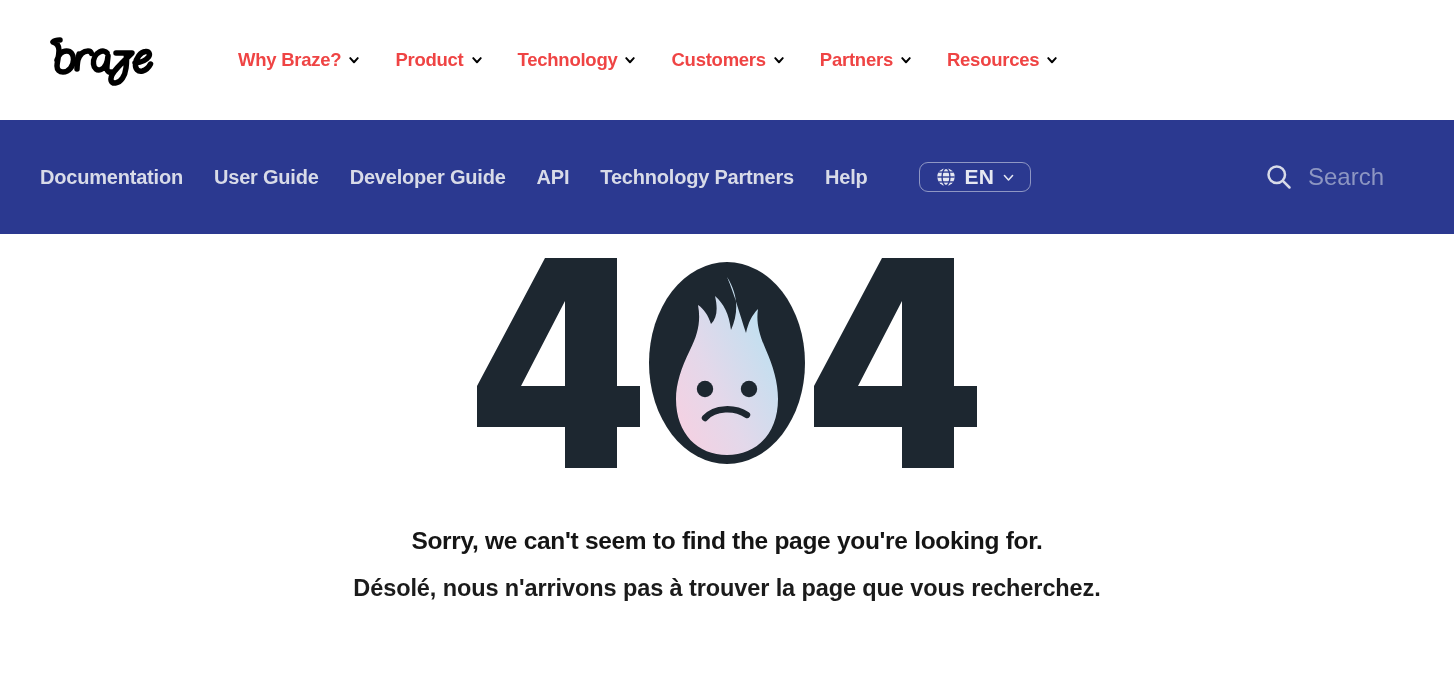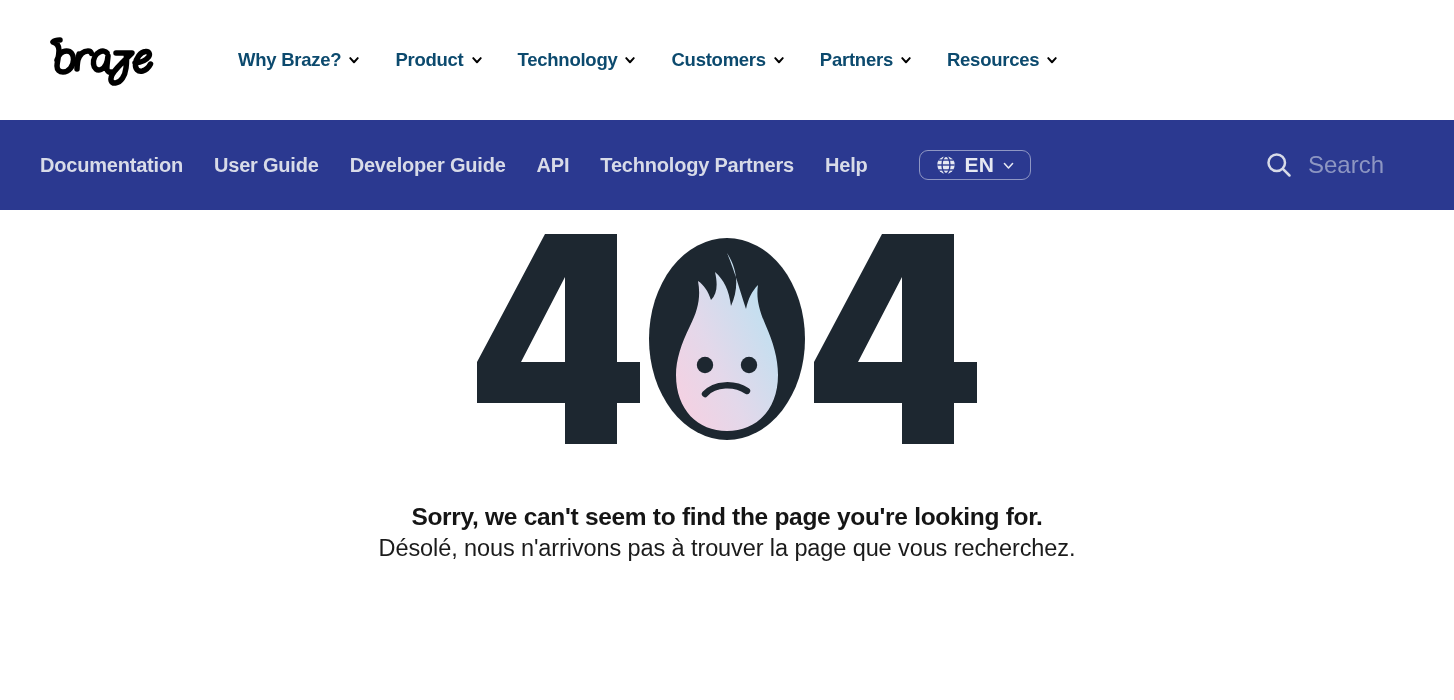--- a/index.html
+++ b/index.html
@@ -28,39 +28,39 @@
   }
   .top-links {
     display: flex;
     align-items: center;
     gap: 0;
   }
   .top-link {
     display: flex;
     align-items: center;
     gap: 7px;
-    color: #0c4a6e;
+    color: #ef4444;
     font-size: 18.5px;
     font-weight: bold;
     letter-spacing: -0.25px;
     margin-right: 35px;
     cursor: pointer;
     white-space: nowrap;
   }
   .top-link:last-child { margin-right: 0; }
   .chev {
     width: 12px;
     height: 12px;
     flex: 0 0 auto;
     display: block;
   }
 
   
   .docs-bar {
-    height: 90px;
+    height: 114px;
     background: #2b3990;
     display: flex;
     align-items: center;
     padding: 0 0 0 40px;
     position: relative;
   }
   .docs-links {
     display: flex;
     align-items: center;
   }
@@ -132,23 +132,23 @@
     width: 100%;
   }
   .msg-en {
     font-size: 24.5px;
     font-weight: bold;
     color: #151515;
     letter-spacing: -0.3px;
     line-height: 1.2;
   }
   .msg-fr {
-    margin-top: 3px;
+    margin-top: 19px;
     font-size: 23.5px;
-    font-weight: normal;
+    font-weight: bold;
     color: #1b1b1b;
     letter-spacing: -0.1px;
     line-height: 1.2;
   }
   .msg-ja {
     margin-top: 19px;
     font-size: 23.5px;
     font-weight: normal;
     color: #1b1b1b;
     line-height: 1.2;

